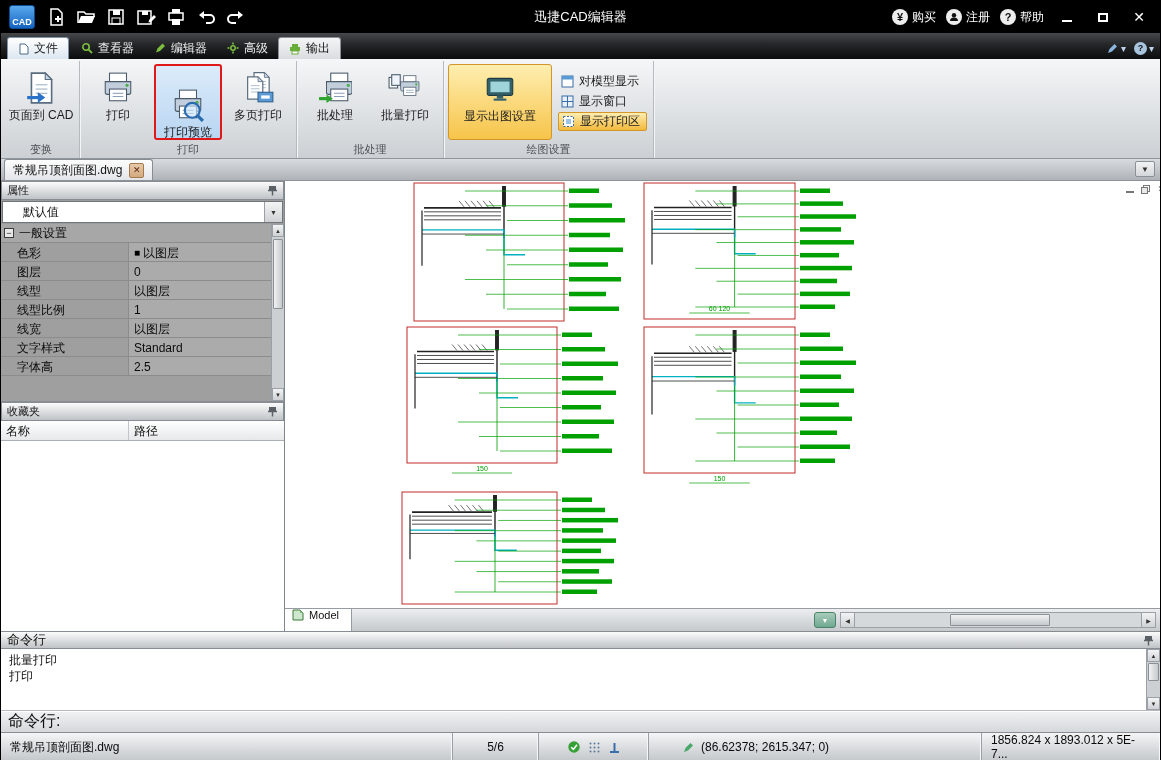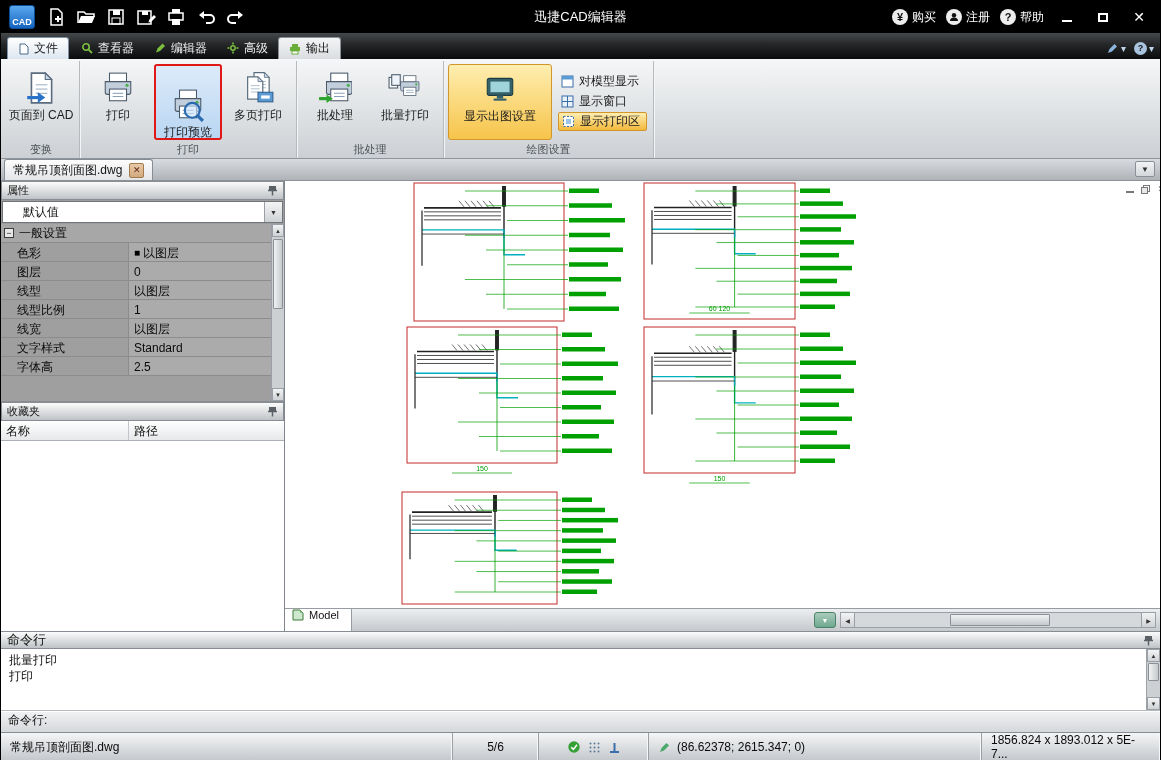--- a/index.html
+++ b/index.html
@@ -88,29 +88,29 @@
   .hbtn{width:14px;background:linear-gradient(#f2f3f4,#cfd2d5);border-right:1px solid #9aa0a6;font-size:6px;color:#333;display:flex;align-items:center;justify-content:center;}
   .hbtn.r{border-right:none;border-left:1px solid #9aa0a6;}
   .htrack{flex:1;position:relative;}
   .hthumb{position:absolute;top:1px;bottom:1px;left:95px;width:100px;background:linear-gradient(#f0f1f2,#c6cacd);border:1px solid #8a9096;border-radius:1px;}
 
   
   .cmdheader{height:18px;background:linear-gradient(#fbfbfb,#bfc3c7);border-top:1px solid #878d93;border-bottom:1px solid #878d93;display:flex;align-items:center;padding:0 6px;font-size:13px;color:#111;flex:0 0 auto;text-align:right;}
   .cmdheader .pin{margin-left:auto;display:flex;}
   .cmdhistory{height:62px;background:#fff;display:flex;flex:0 0 auto;border-bottom:1px solid #b6babe;}
   .cmdlines{flex:1;padding:3px 8px;font-size:12px;color:#111;line-height:16px;}
-  .cmdprompt{height:21px;background:linear-gradient(#f0f1f2,#d5d8db);border-top:1px solid #fff;display:flex;align-items:flex-start;padding:0 7px;font-size:12px;color:#111;flex:0 0 auto;}
+  .cmdprompt{height:21px;background:linear-gradient(#f0f1f2,#d5d8db);border-top:1px solid #fff;display:flex;align-items:flex-end;padding:0 7px;font-size:16px;color:#111;flex:0 0 auto;}
 
   
   .statusbar{height:29px;background:linear-gradient(#f4f5f6,#c3c7cb);border-top:1px solid #878d93;display:flex;align-items:stretch;font-size:12px;color:#0a0a0a;flex:0 0 auto;}
   .sb-sec{display:flex;align-items:center;padding:0 9px;border-right:1px solid #9aa0a4;box-shadow:inset -1px 0 0 #f6f7f8;gap:6px;}
   .sb-file{width:452px;}
   .sb-page{width:86px;justify-content:center;}
   .sb-icons{width:110px;justify-content:center;gap:7px;}
-  .sb-coords{flex:1;}
+  .sb-coords{flex:1;margin-left:24px;}
   .sb-ext{width:178px;border-right:none;}
   .pin svg{display:block;}
 </style>
 </head>
 <body>
 
 <svg width="0" height="0" style="position:absolute">
   <defs>
     <symbol id="sym-page" viewBox="0 0 32 32">
       <path d="M7 2 h13 l6 6 v22 H7 z" fill="#ffffff" stroke="#5a6c7e" stroke-width="1.5"></path>

